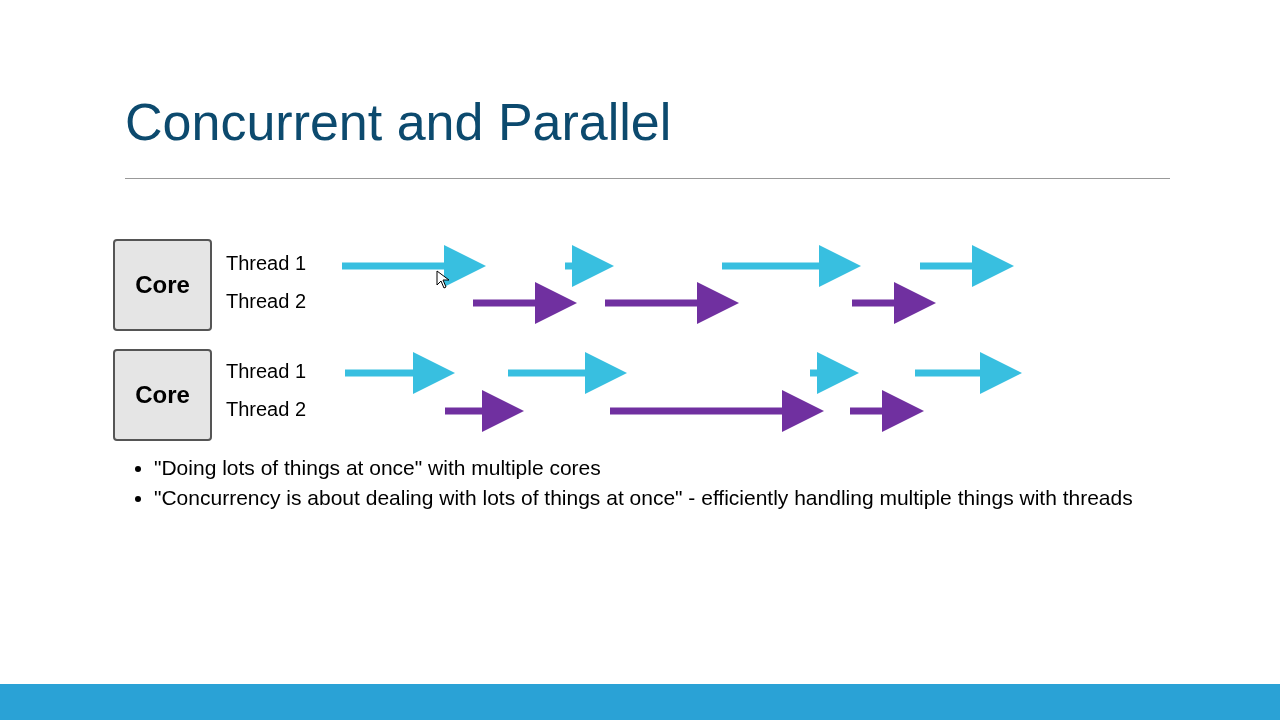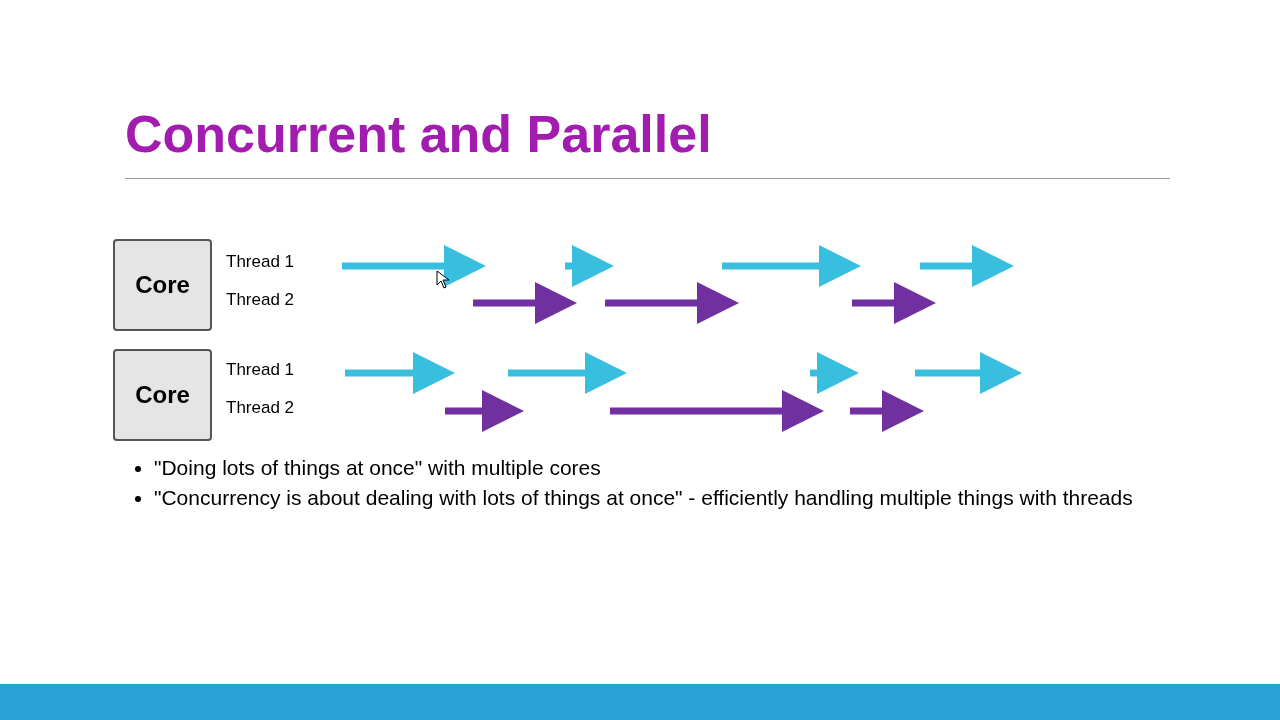--- a/index.html
+++ b/index.html
@@ -1,20 +1,20 @@
 <!DOCTYPE html>
 <html><head>
 <meta charset="utf-8">
 <style>
   html,body{margin:0;padding:0;width:1280px;height:720px;background:#fff;font-family:"Segoe UI","Helvetica Neue",Arial,sans-serif;color:#000;overflow:hidden}
   .slide{position:relative;width:1280px;height:720px}
-  .title{position:absolute;left:125px;top:104px;font-size:52px;font-weight:700;color:#a21caf}
+  .title{position:absolute;left:125px;top:92px;font-size:52px;font-weight:400;color:#0c4a6e}
   .title-rule{position:absolute;left:125px;top:178px;width:1045px;height:0;border-top:1px solid #999}
   .core-box{position:absolute;width:95px;height:88px;border:2px solid #555;border-radius:4px;background:#e5e5e5;display:flex;align-items:center;justify-content:center;font-weight:700;font-size:24px;font-family:Arial,sans-serif}
-  .thread-label{position:absolute;font-size:17px}
+  .thread-label{position:absolute;font-size:20px}
   .bullets{position:absolute;left:120px;top:454px;width:1040px;font-size:21px;line-height:1.35}
   .bullets ul{margin:0;padding-left:34px}
   .bullets li{margin-bottom:2px}
   .footer-bar{position:absolute;left:0;bottom:0;width:1280px;height:36px;background:#2aa2d6}
   svg.arrows{position:absolute;left:0;top:0;width:1280px;height:720px;pointer-events:none}
   .cursor{position:absolute;width:16px;height:20px;pointer-events:none}
 </style>
 </head>
 <body>
 

